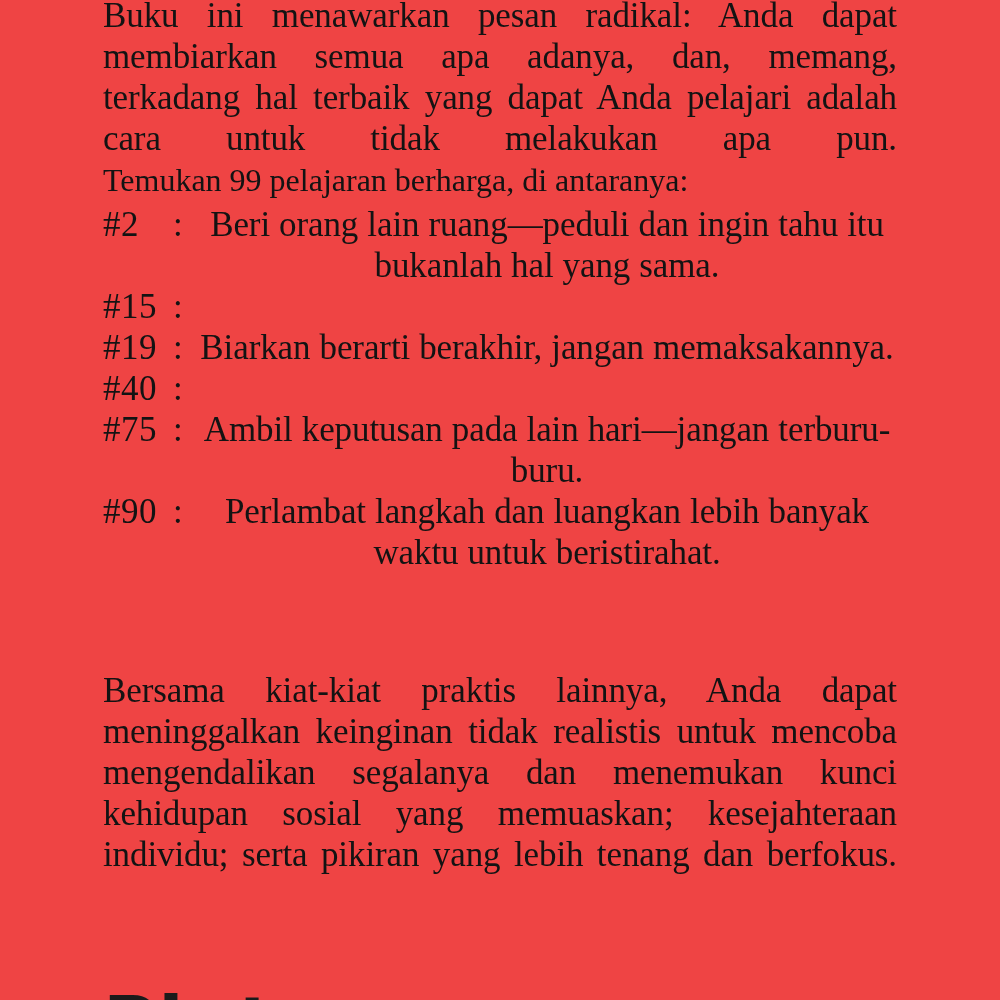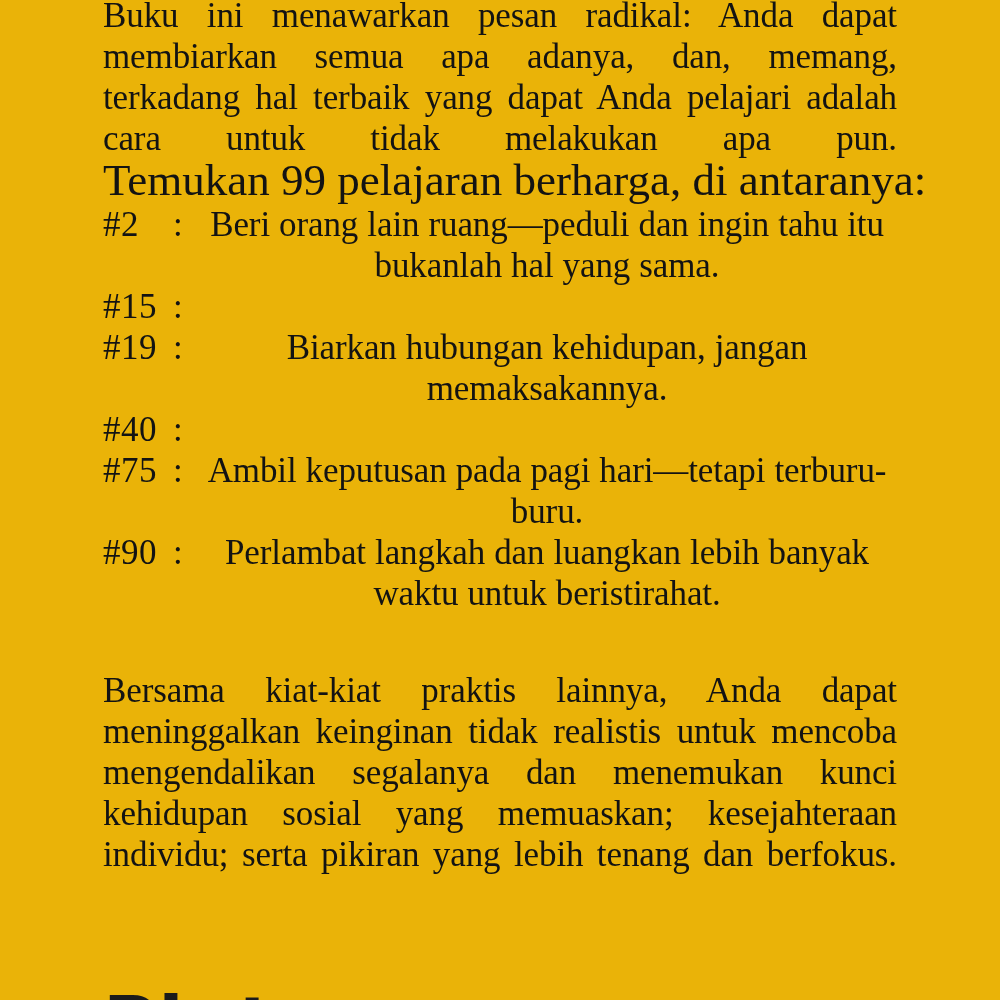--- a/index.html
+++ b/index.html
@@ -15,21 +15,21 @@
     color: #111111;
     -webkit-font-smoothing: antialiased;
   }
 
   .page {
     position: relative;
     width: 1000px;
     height: 1000px;
     box-sizing: border-box;
     padding: 8px 103px;
-    background: #eab308;
+    background: #ef4444;
   }
 
   
   .para {
     font-size: 35px;
     line-height: 41px;
     text-align: justify;
     text-justify: inter-word;
     letter-spacing: -0.1px;
     word-spacing: 0.5px;
@@ -53,21 +53,21 @@
 
   
   #lessons-block {
     position: absolute;
     left: 103px;
     top: 160px;
     width: 800px;
   }
 
   .lessons-lead {
-    font-size: 45px;
+    font-size: 32px;
     line-height: 41px;
     margin: 0 0 3px 0;
     white-space: nowrap;
     color: #131313;
   }
 
   .lesson-row {
     display: flex;
     align-items: flex-start;
     font-size: 35px;
@@ -141,32 +141,32 @@
     </div>
 
     <div class="lesson-row">
       <span class="lesson-num">#15</span>
       <span class="lesson-colon">:</span>
     </div>
 
     <div class="lesson-row">
       <span class="lesson-num">#19</span>
       <span class="lesson-colon">:</span>
-      <span class="lesson-text">Biarkan hubungan kehidupan, jangan memaksakannya.</span>
+      <span class="lesson-text">Biarkan berarti berakhir, jangan memaksakannya.</span>
     </div>
 
     <div class="lesson-row">
       <span class="lesson-num">#40</span>
       <span class="lesson-colon">:</span>
     </div>
 
     <div class="lesson-row">
       <span class="lesson-num">#75</span>
       <span class="lesson-colon">:</span>
-      <span class="lesson-text">Ambil keputusan pada pagi hari—tetapi terburu-buru.</span>
+      <span class="lesson-text">Ambil keputusan pada lain hari—jangan terburu-buru.</span>
     </div>
 
     <div class="lesson-row">
       <span class="lesson-num">#90</span>
       <span class="lesson-colon">:</span>
       <span class="lesson-text">Perlambat langkah dan luangkan lebih banyak waktu untuk beristirahat.</span>
     </div>
 
   </div>
 

